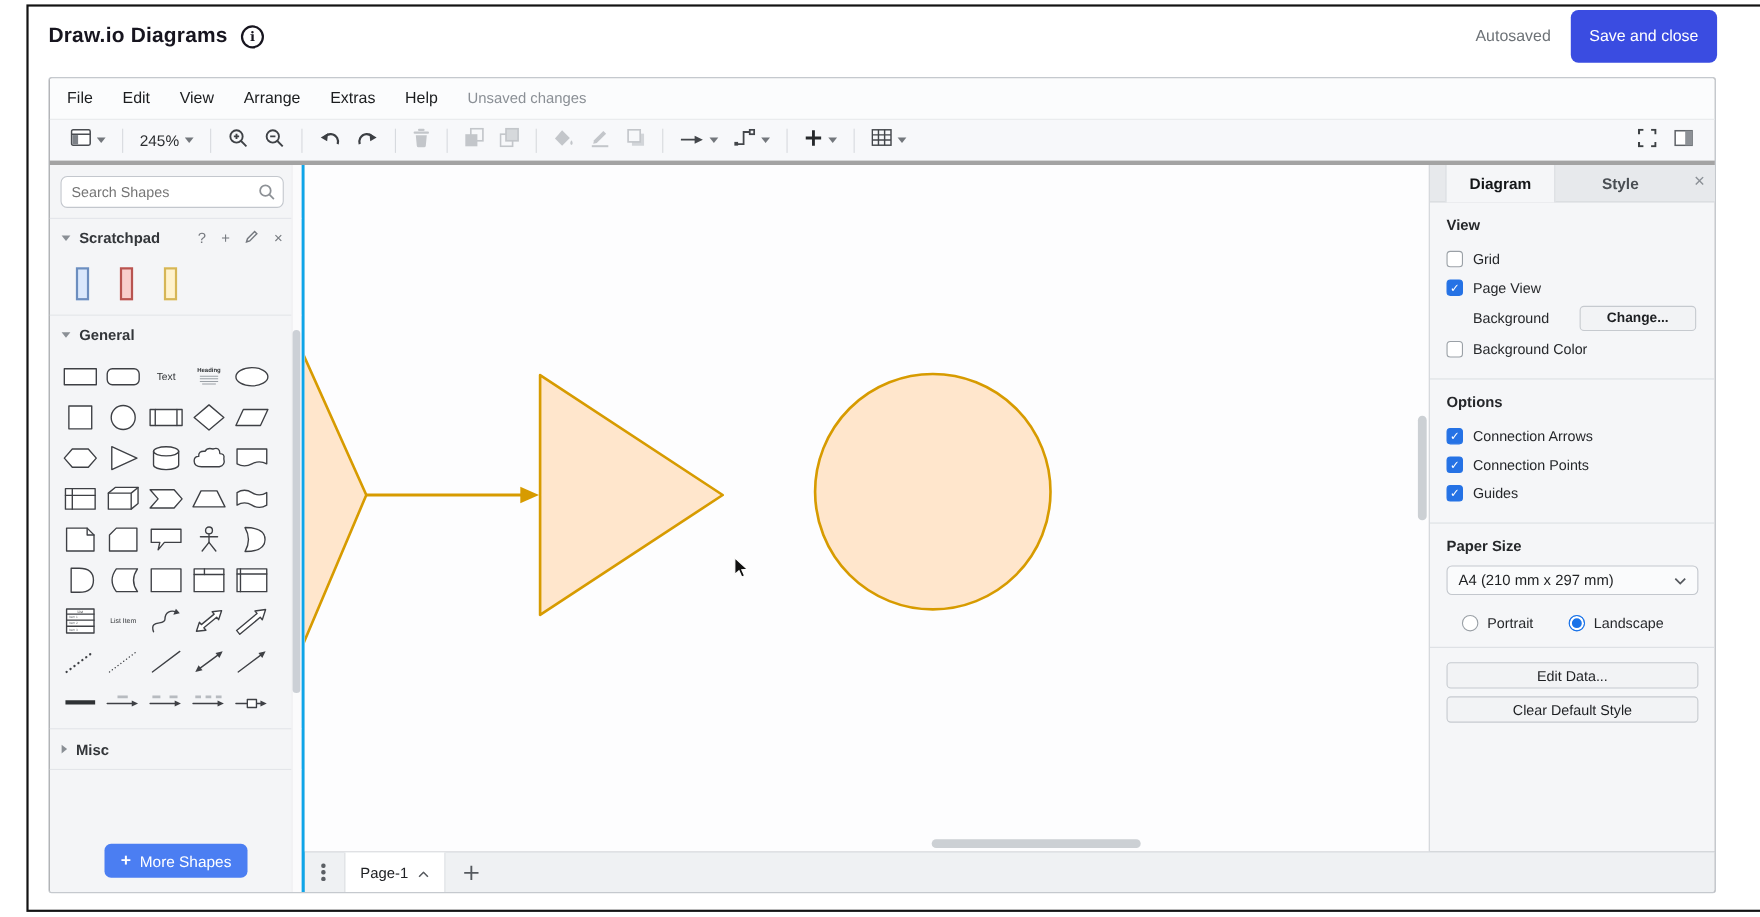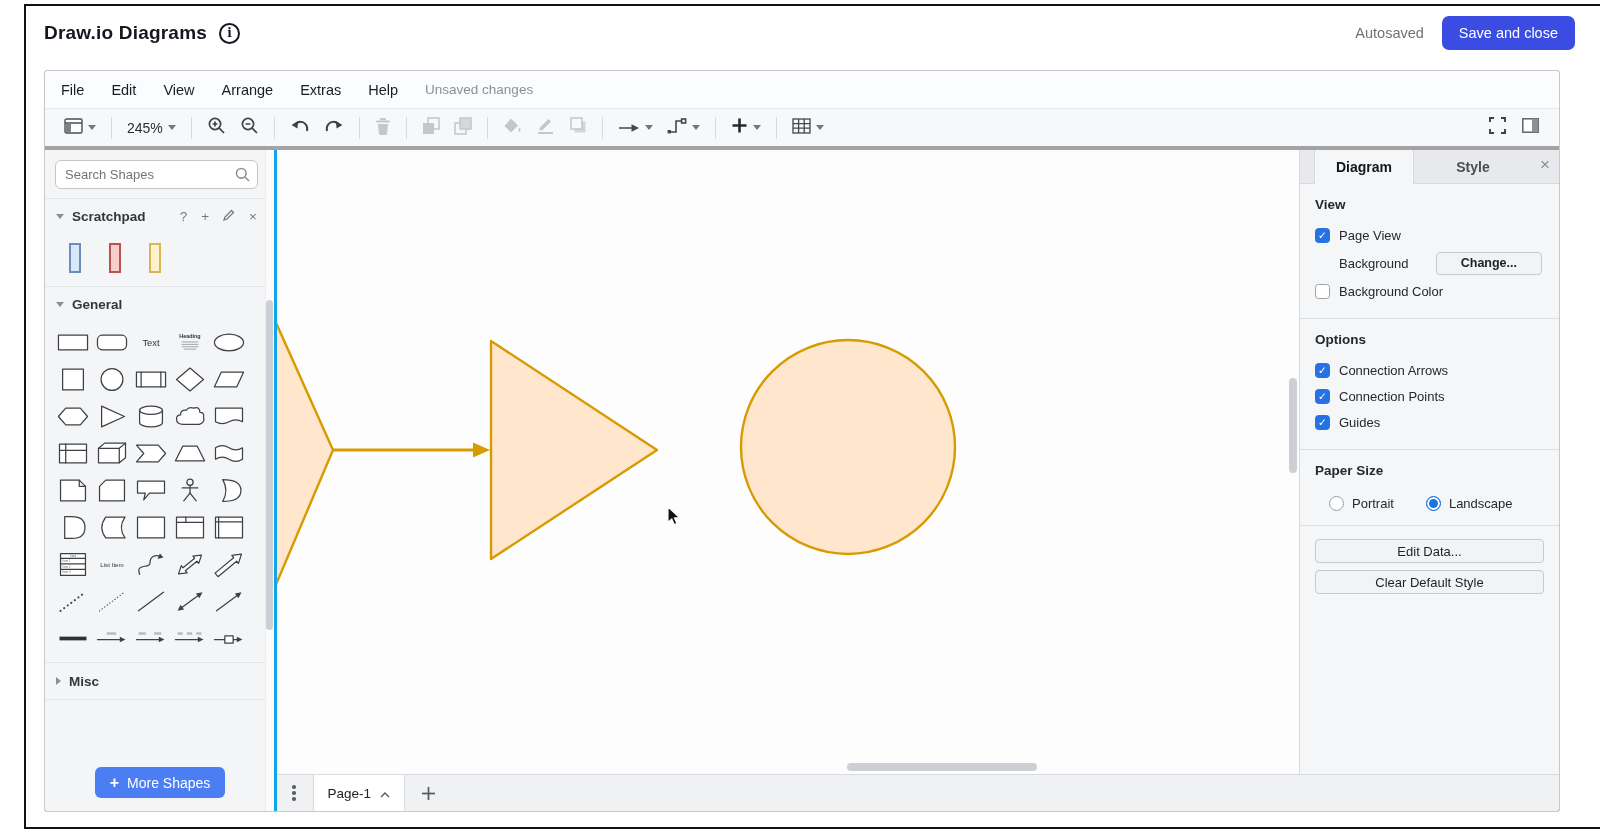--- a/index.html
+++ b/index.html
@@ -4,21 +4,21 @@
 <style>
 *{box-sizing:border-box;margin:0;padding:0}
 html,body{width:1600px;height:834px;background:#fff;font-family:"Liberation Sans",sans-serif;overflow:hidden}
 .frame{position:absolute;left:24px;top:4px;width:1585px;height:825px;border:2px solid #131313;background:#fff}
 
 .app-header{height:54px;display:flex;align-items:center;padding:0 18px}
 .app-title{font-size:19px;font-weight:700;color:#17151f;letter-spacing:.2px}
 .info-icon{width:21px;height:21px;border:2px solid #17151f;border-radius:50%;margin-left:12px;display:flex;align-items:center;justify-content:center;font-size:12px;font-weight:700;color:#17151f;font-family:"DejaVu Serif",serif}
 .spacer{flex:1}
 .autosaved{color:#6d7277;font-size:14.5px;margin-right:18px}
-.save-btn{background:#3a4ce1;color:#fff;font-size:14.5px;border:none;border-radius:7px;height:34px;padding:0 17px;font-family:inherit;margin-right:14px;cursor:pointer}
+.save-btn{background:#3a4ce1;color:#fff;font-size:14.5px;border:none;border-radius:7px;height:48px;padding:0 17px;font-family:inherit;margin-right:28px;cursor:pointer}
 
 .editor{position:absolute;left:18px;top:64px;width:1516px;height:742px;border:1px solid #c5c9ce;border-radius:3px;background:#737373;overflow:hidden}
 .menubar{height:38px;display:flex;align-items:center;gap:27px;padding-left:16px;background:#fbfcfd;border-bottom:1px solid #e7e9ec;font-size:14.5px;color:#1b1d1f}
 .menu-item{cursor:default}
 .menu-status{color:#8b9096;font-size:13.5px;margin-left:0}
 .toolbar{height:41px;display:flex;align-items:center;background:#f7f8fa;border-bottom:4px solid #a3a3a3;padding:0 12px}
 .tbtn{display:flex;align-items:center;gap:5px;padding:0 7px;height:28px}
 .tdiv{width:1px;height:22px;background:#d7dade;margin:0 8px}
 .zoom-label{font-size:14px;color:#2c2e31}
 .caret{width:0;height:0;border-left:4px solid transparent;border-right:4px solid transparent;border-top:5px solid #73777c}
@@ -582,20 +582,24 @@
           <aside class="panel">
             <div class="panel-tabs" id="panel-tabs">
                 <div class="tab active">Diagram</div>
                 <div class="tab">Style</div>
                 <span class="panel-close">×</span>
               </div>
             <div class="panel-body" id="panel-body">
                 <div class="p-section">
                   <div class="p-title">View</div>
                   <div class="p-row">
+                    <span class="cb"></span>
+                    <span class="p-label">Grid</span>
+                  </div>
+                  <div class="p-row">
                     <span class="cb on">✓</span>
                     <span class="p-label">Page View</span>
                   </div>
                   <div class="p-row bg-row">
                     <span class="p-label">Background</span>
                     <button class="p-btn">Change...</button>
                   </div>
                   <div class="p-row">
                     <span class="cb"></span>
                     <span class="p-label">Background Color</span>
@@ -611,20 +615,26 @@
                     <span class="cb on">✓</span>
                     <span class="p-label">Connection Points</span>
                   </div>
                   <div class="p-row">
                     <span class="cb on">✓</span>
                     <span class="p-label">Guides</span>
                   </div>
                 </div>
                 <div class="p-section">
                   <div class="p-title">Paper Size</div>
+                  <div class="p-select">
+                    <span>A4 (210 mm x 297 mm)</span>
+                    <span><svg width="11" height="7" viewBox="0 0 11 7">
+                        <polyline points="1,1 5.5,5.5 10,1" fill="none" stroke="#55595e" stroke-width="1.6"></polyline>
+                      </svg></span>
+                  </div>
                   <div class="radio-row">
                     <span class="radio" style=""></span>
                     <span class="p-label">Portrait</span>
                     <span class="radio sel" style="margin-left:24px"></span>
                     <span class="p-label">Landscape</span>
                   </div>
                 </div>
                 <div class="p-actions">
                   <button class="p-action">Edit Data...</button>
                   <button class="p-action">Clear Default Style</button>

